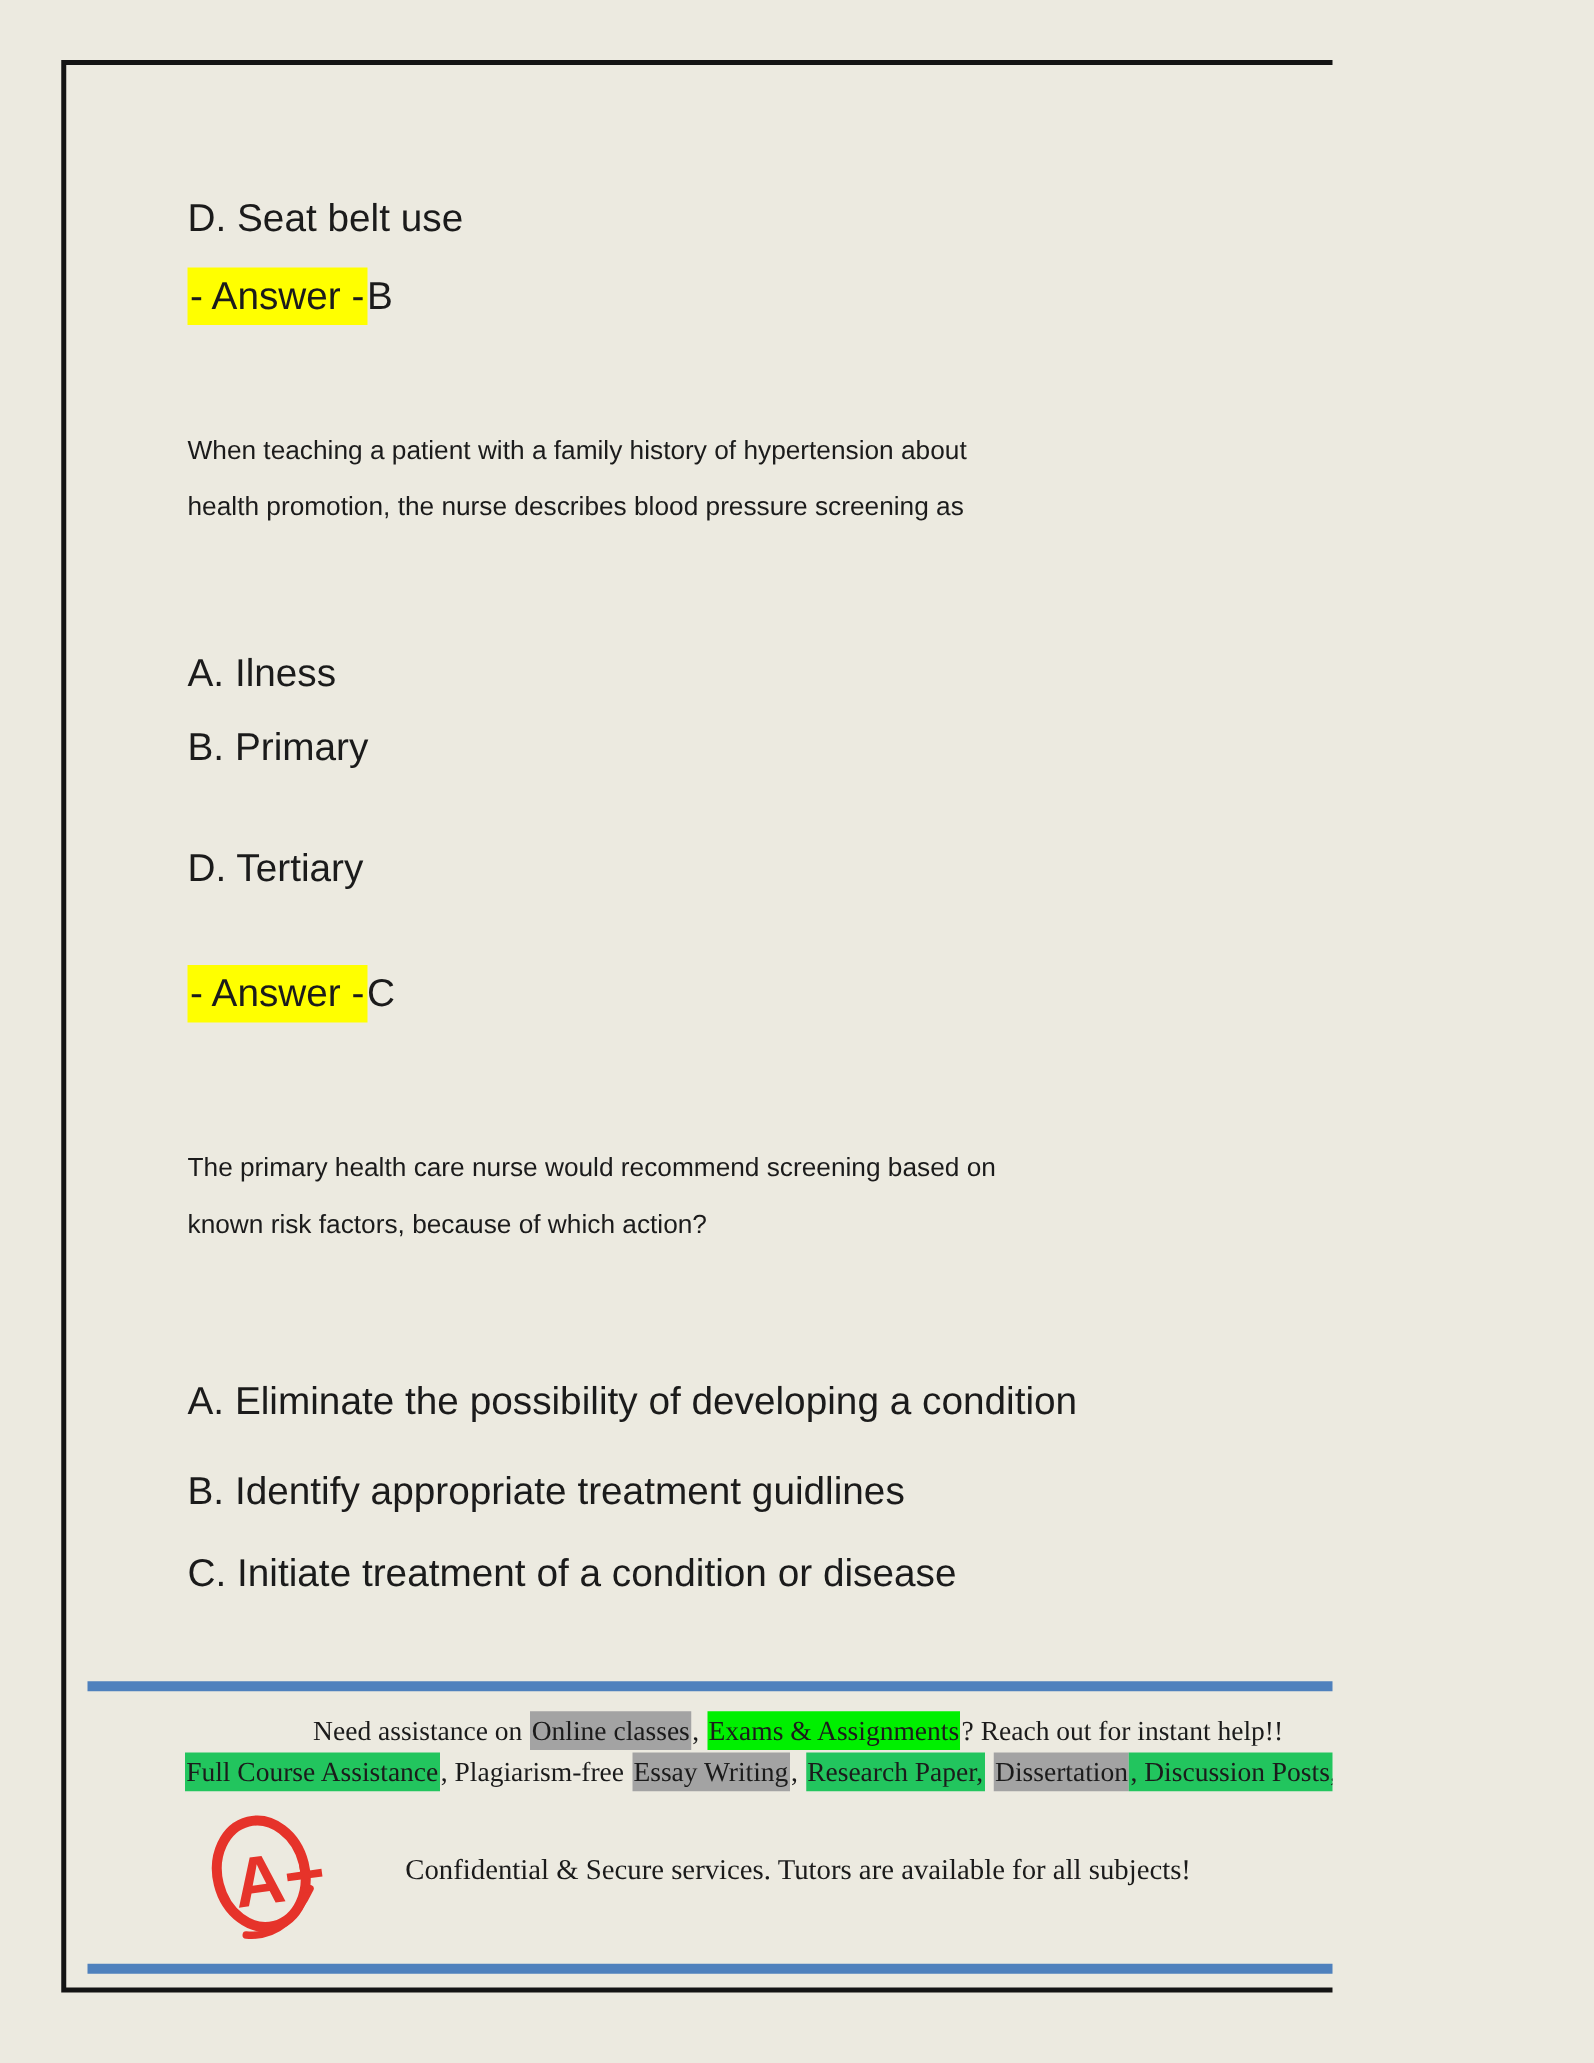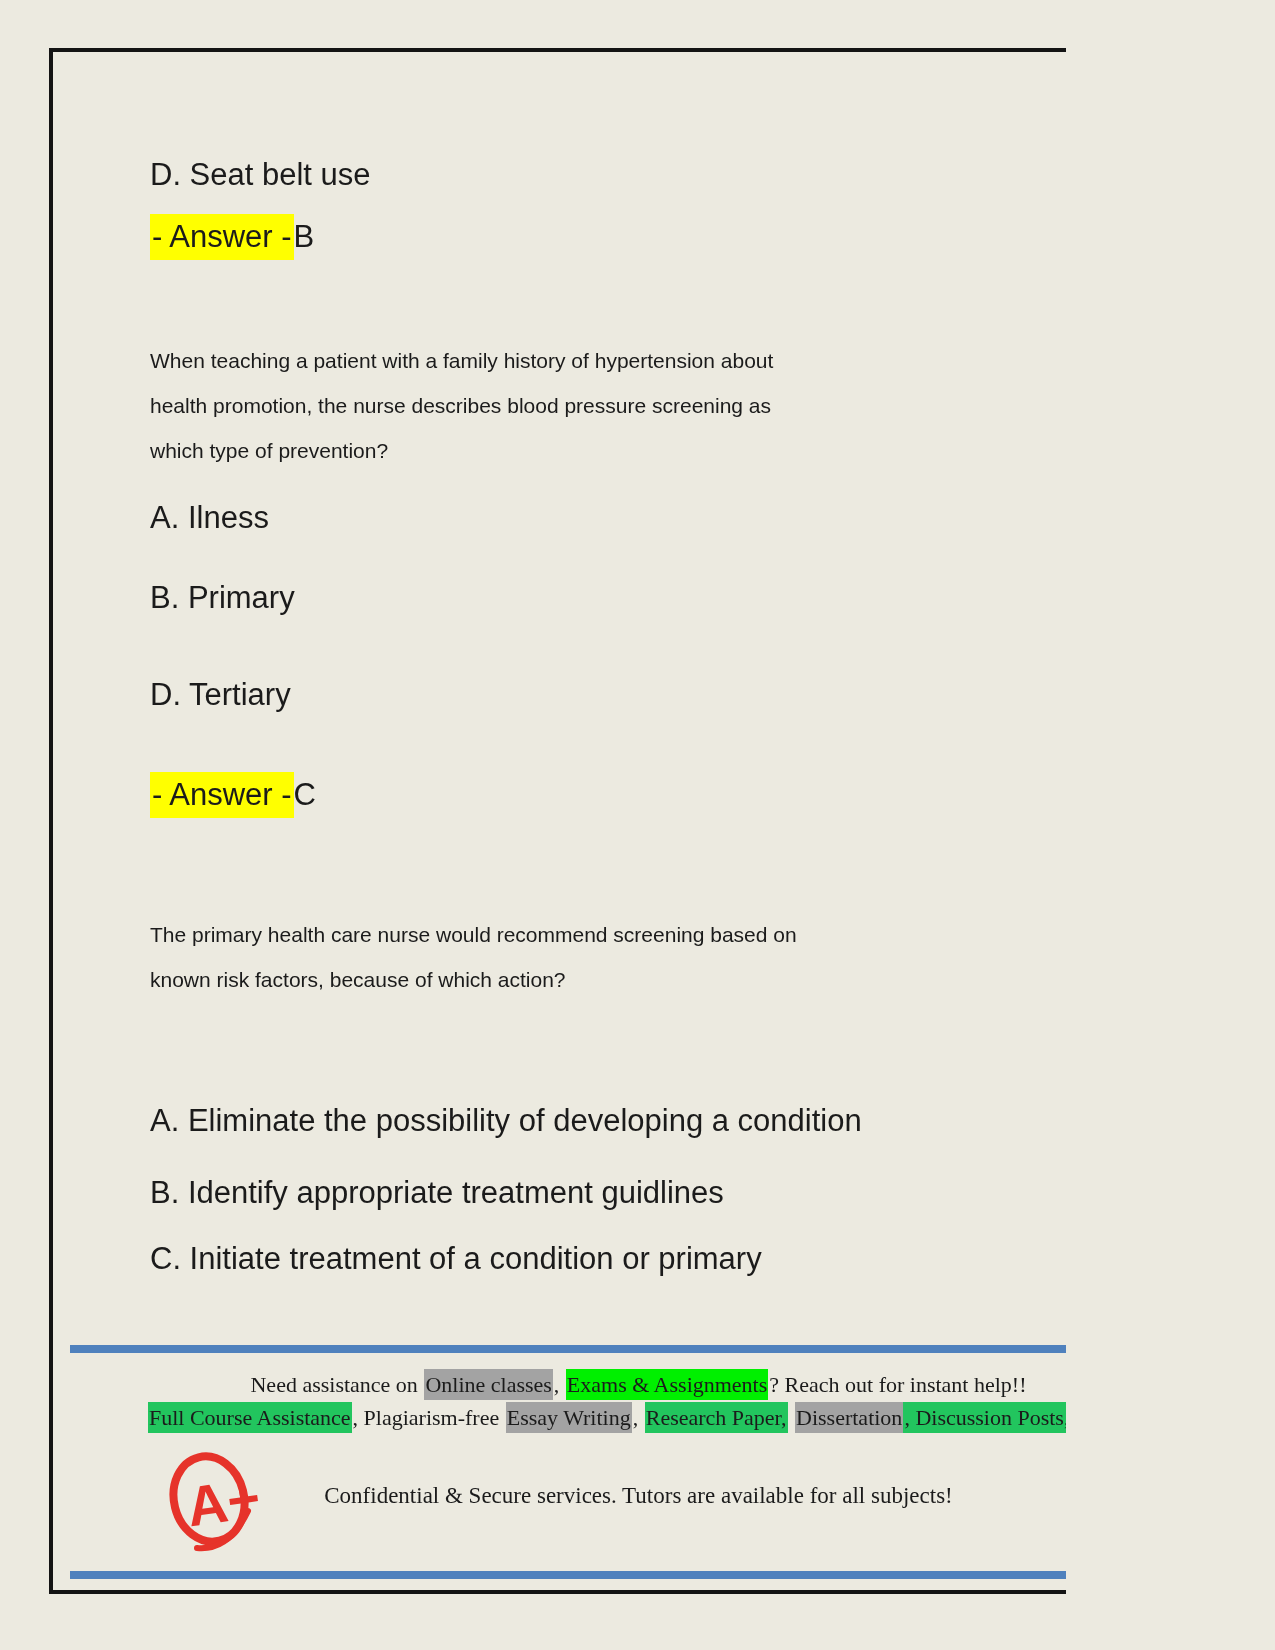--- a/index.html
+++ b/index.html
@@ -54,39 +54,38 @@
 
   <div class="bodyline" style="top:152px">D. Seat belt use</div>
 
   <div class="bodyline" style="top:214px">
     <span class="hl-answer">- Answer -</span><span>B</span>
   </div>
 
   <div class="para" style="top:338px">
     <div class="pline">When teaching a patient with a family history of hypertension about</div>
     <div class="pline">health promotion, the nurse describes blood pressure screening as</div>
-    <div class="pline">which type of prevention?</div>
   </div>
 
-  <div class="bodyline" style="top:495px">A. Ilness</div>
+  <div class="bodyline" style="top:516px">A. Ilness</div>
   <div class="bodyline" style="top:575px">B. Primary</div>
   <div class="bodyline" style="top:672px">D. Tertiary</div>
 
   <div class="bodyline" style="top:772px">
     <span class="hl-answer">- Answer -</span><span>C</span>
   </div>
 
   <div class="para" style="top:912px">
     <div class="pline">The primary health care nurse would recommend screening based on</div>
     <div class="pline">known risk factors, because of which action?</div>
   </div>
 
   <div class="bodyline" style="top:1098px">A. Eliminate the possibility of developing a condition</div>
   <div class="bodyline" style="top:1170px">B. Identify appropriate treatment guidlines</div>
-  <div class="bodyline" style="top:1236px">C. Initiate treatment of a condition or primary</div>
+  <div class="bodyline" style="top:1236px">C. Initiate treatment of a condition or disease</div>
 
   <div class="divider" style="top:1345px"></div>
 
   <div class="adline" style="top:1369px"><span class="seg seg-none">Need assistance on </span><span class="seg seg-cyan">Online classes</span><span class="seg seg-none">, </span><span class="seg seg-green">Exams &amp; Assignments</span><span class="seg seg-none">? Reach out for instant help!!</span></div>
   <div class="adline" style="top:1402px"><span class="seg seg-yellow">Full Course Assistance</span><span class="seg seg-none">, Plagiarism-free </span><span class="seg seg-cyan">Essay Writing</span><span class="seg seg-none">, </span><span class="seg seg-yellow">Research Paper,</span><span class="seg seg-none"> </span><span class="seg seg-cyan">Dissertation</span><span class="seg seg-yellow">, Discussion Posts, etc….</span></div>
 
   <svg class="logo" viewBox="0 0 100 110">
     <g fill="none" stroke="#E6332A" stroke-linecap="round">
       <ellipse cx="46" cy="50" rx="35" ry="43" stroke-width="8" transform="rotate(-14 46 50)"></ellipse>
       <path d="M 34 99 Q 66 102 85 62" stroke-width="6"></path>

